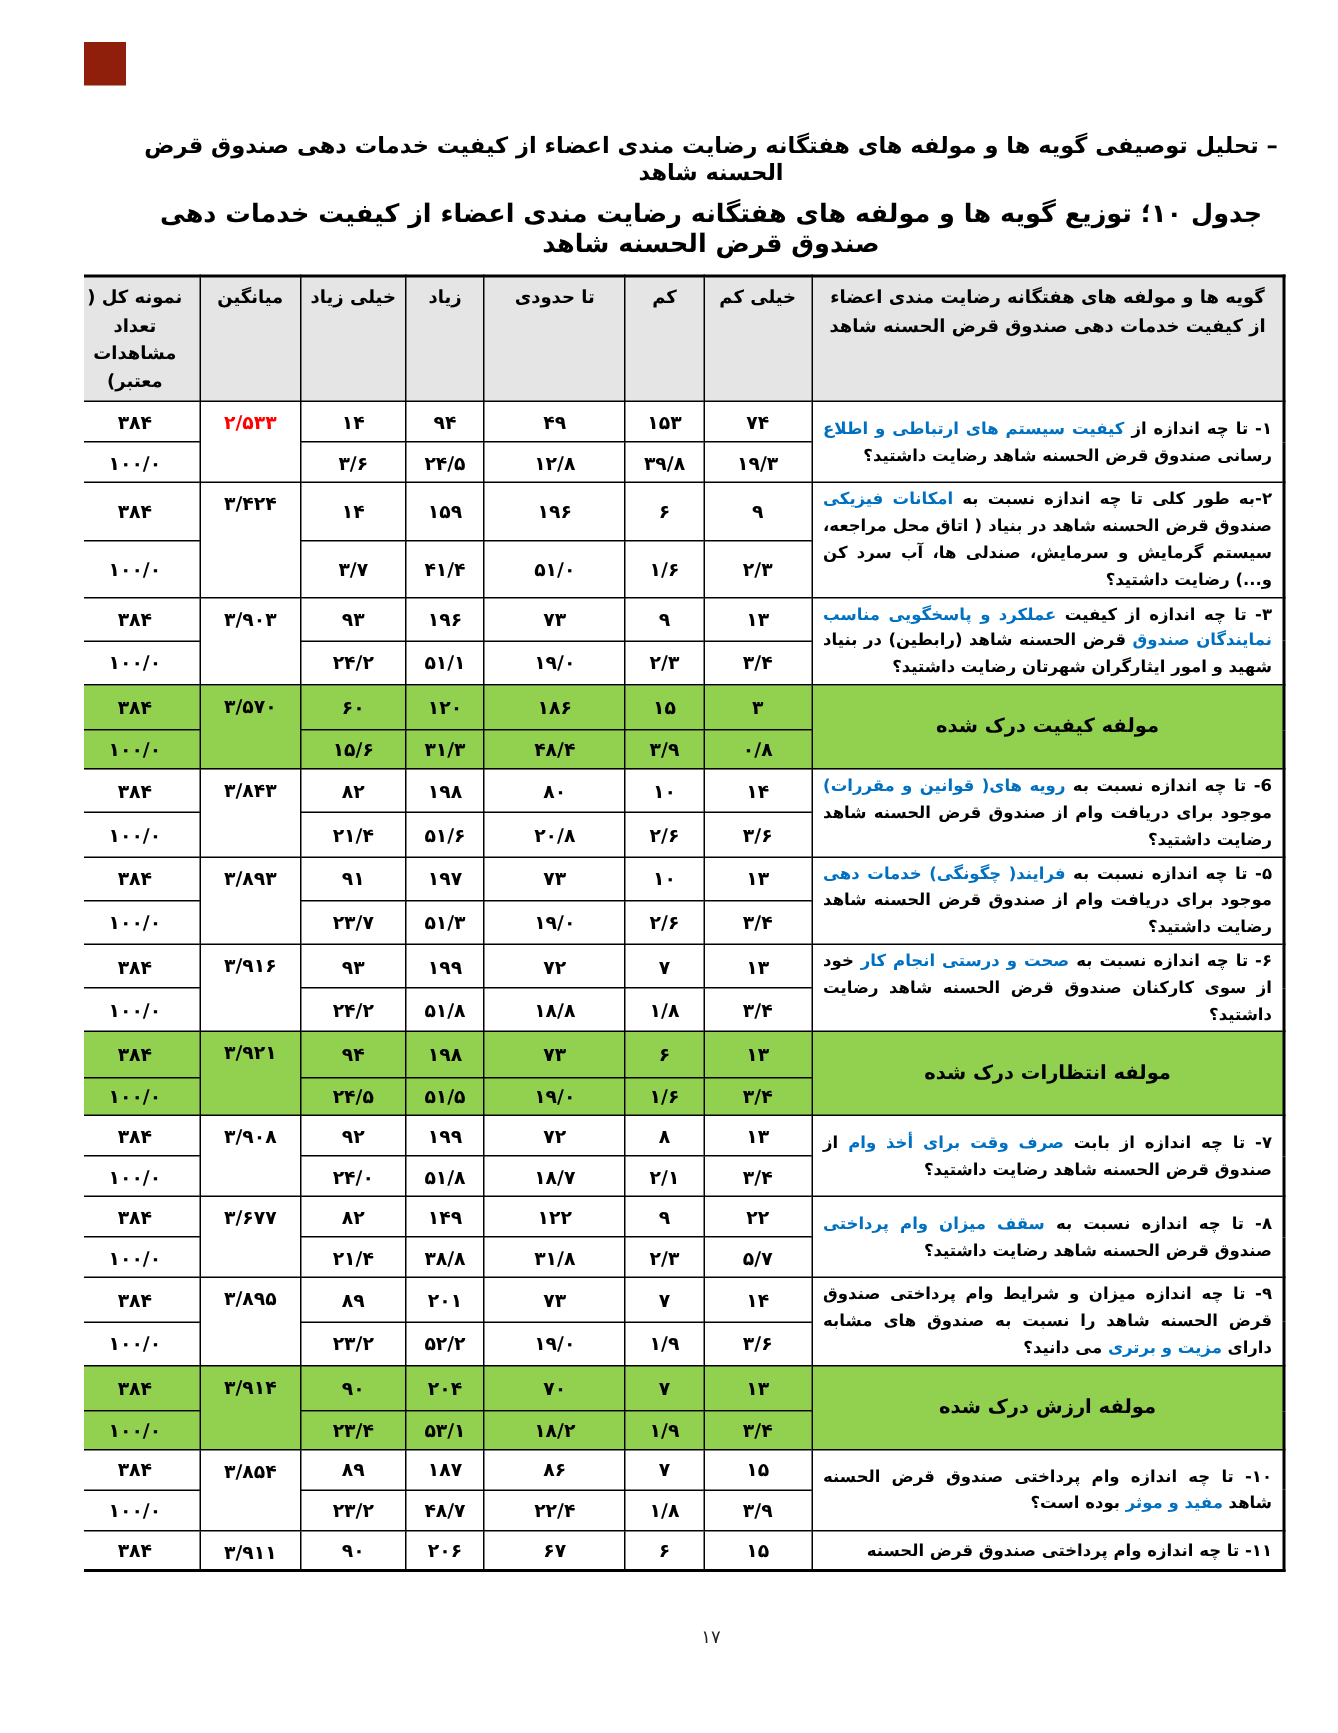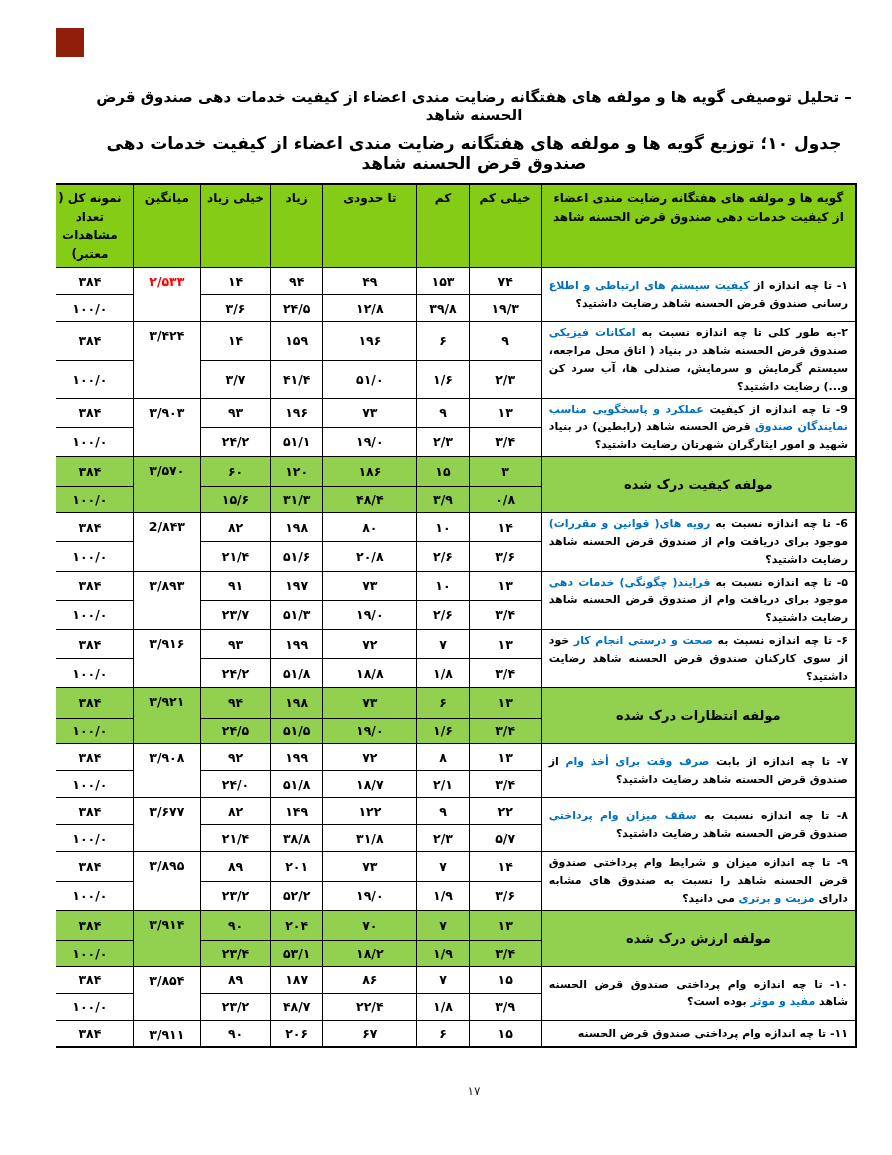--- a/index.html
+++ b/index.html
@@ -41,21 +41,21 @@
     border-collapse: collapse;
     table-layout: fixed;
     border: 2px solid #000;
   }
   table.dist th, table.dist td {
     border: 1px solid #000;
     font-weight: bold;
     color: #000;
   }
   thead th {
-    background: #84cc16;
+    background: #e5e5e5;
     vertical-align: top;
     text-align: center;
     font-size: 12px;
     padding: 4px 2px;
     height: 82px;
     line-height: 1.55;
   }
   thead th.q-head { padding: 4px 8px; }
   tbody tr { height: 27px; }
   tbody tr.green td { background: #92d050; }
@@ -157,21 +157,21 @@
         </tr>
         <tr>
           <td class="num">۲/۳</td>
           <td class="num">۱/۶</td>
           <td class="num">۵۱/۰</td>
           <td class="num">۴۱/۴</td>
           <td class="num">۳/۷</td>
           <td class="num">۱۰۰/۰</td>
         </tr>
         <tr>
-          <td class="q-cell" rowspan="2"><span>9- تا چه اندازه از  کیفیت </span><span class="blue">عملکرد و پاسخگویی مناسب نمایندگان صندوق</span><span> قرض الحسنه شاهد (رابطین) در بنیاد شهید و امور ایثارگران شهرتان رضایت داشتید؟</span></td>
+          <td class="q-cell" rowspan="2"><span>۳- تا چه اندازه از  کیفیت </span><span class="blue">عملکرد و پاسخگویی مناسب نمایندگان صندوق</span><span> قرض الحسنه شاهد (رابطین) در بنیاد شهید و امور ایثارگران شهرتان رضایت داشتید؟</span></td>
           <td class="num">۱۳</td>
           <td class="num">۹</td>
           <td class="num">۷۳</td>
           <td class="num">۱۹۶</td>
           <td class="num">۹۳</td>
           <td class="mean" rowspan="2">۳/۹۰۳</td>
           <td class="num">۳۸۴</td>
         </tr>
         <tr>
           <td class="num">۳/۴</td>
@@ -199,21 +199,21 @@
           <td class="num">۱۵/۶</td>
           <td class="num">۱۰۰/۰</td>
         </tr>
         <tr>
           <td class="q-cell" rowspan="2"><span>6- تا چه اندازه نسبت به </span><span class="blue">رویه های( قوانین و مقررات)</span><span> موجود برای دریافت وام  از صندوق قرض الحسنه شاهد رضایت داشتید؟</span></td>
           <td class="num">۱۴</td>
           <td class="num">۱۰</td>
           <td class="num">۸۰</td>
           <td class="num">۱۹۸</td>
           <td class="num">۸۲</td>
-          <td class="mean" rowspan="2">2/۸۴۳</td>
+          <td class="mean" rowspan="2">۳/۸۴۳</td>
           <td class="num">۳۸۴</td>
         </tr>
         <tr>
           <td class="num">۳/۶</td>
           <td class="num">۲/۶</td>
           <td class="num">۲۰/۸</td>
           <td class="num">۵۱/۶</td>
           <td class="num">۲۱/۴</td>
           <td class="num">۱۰۰/۰</td>
         </tr>

